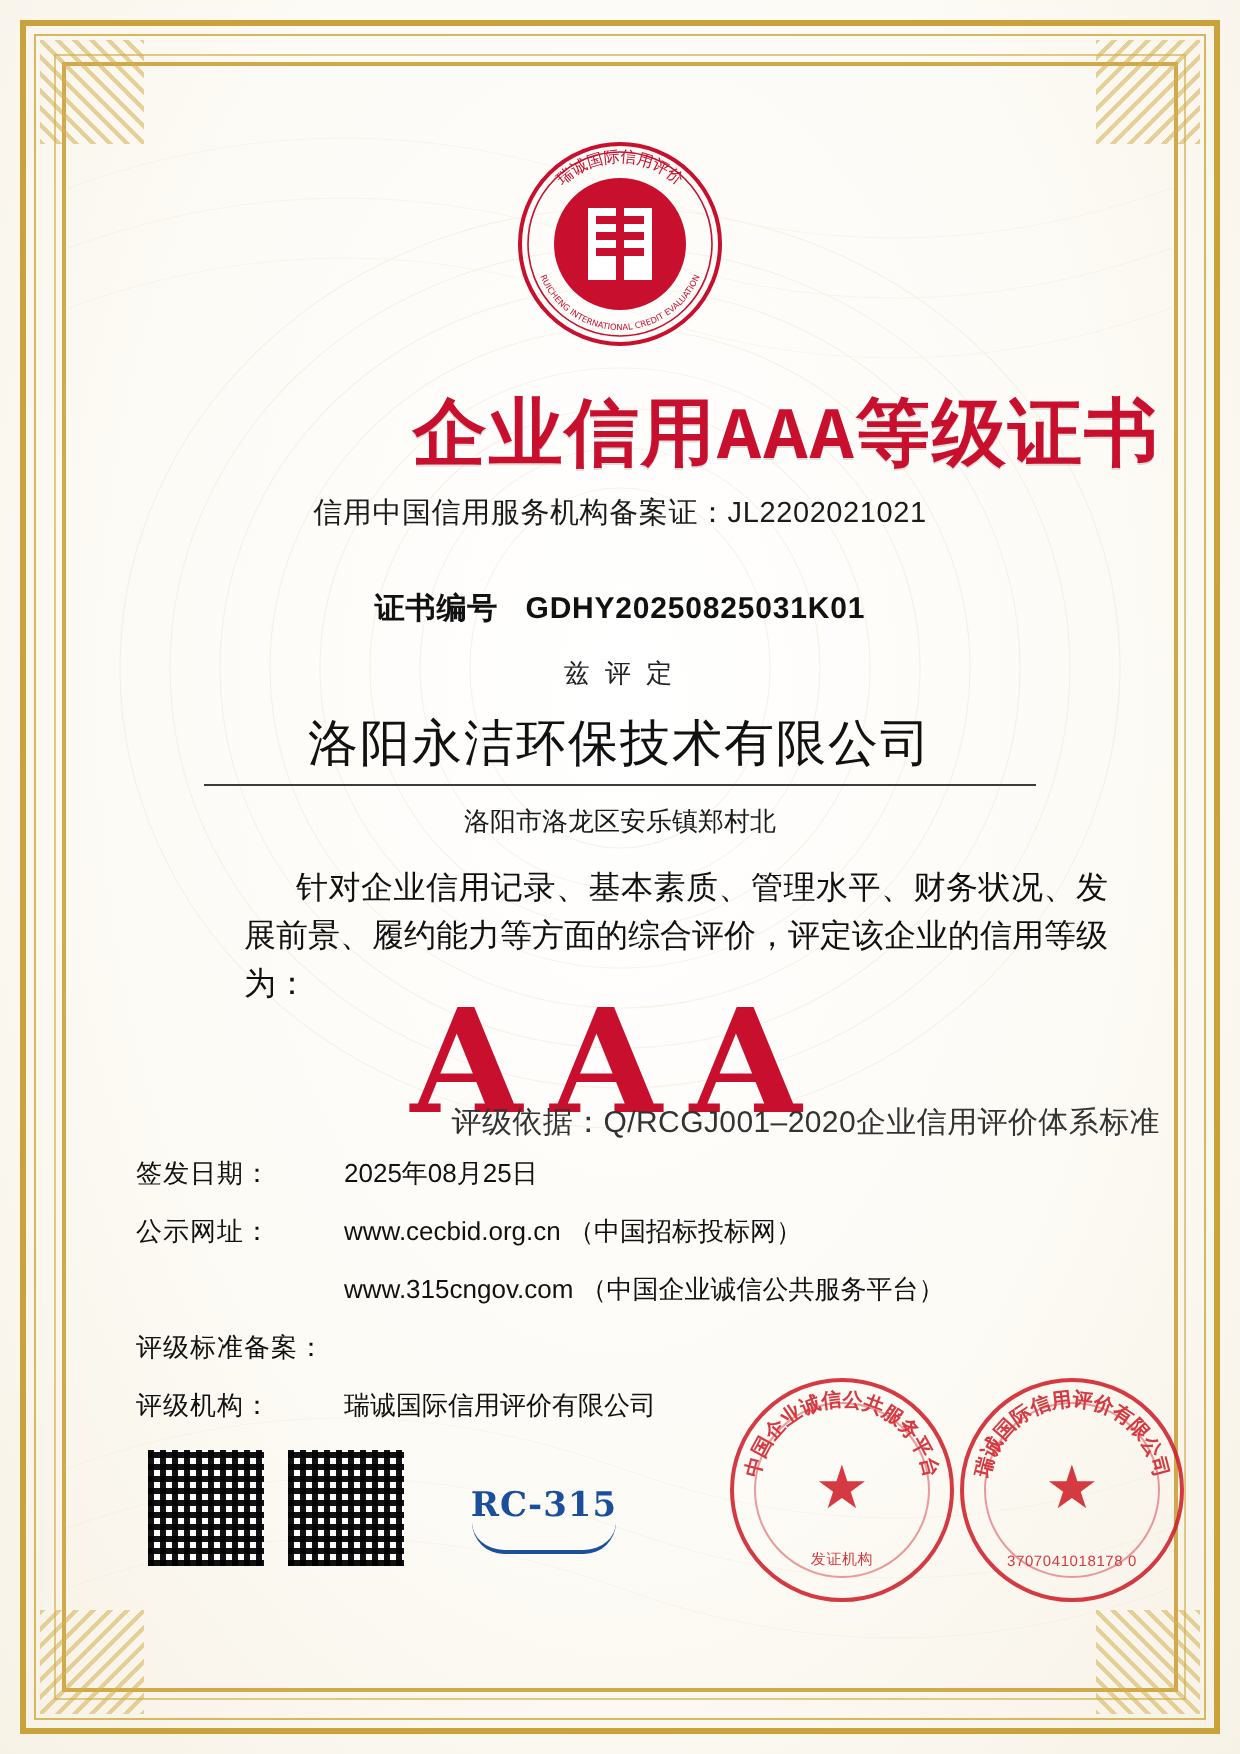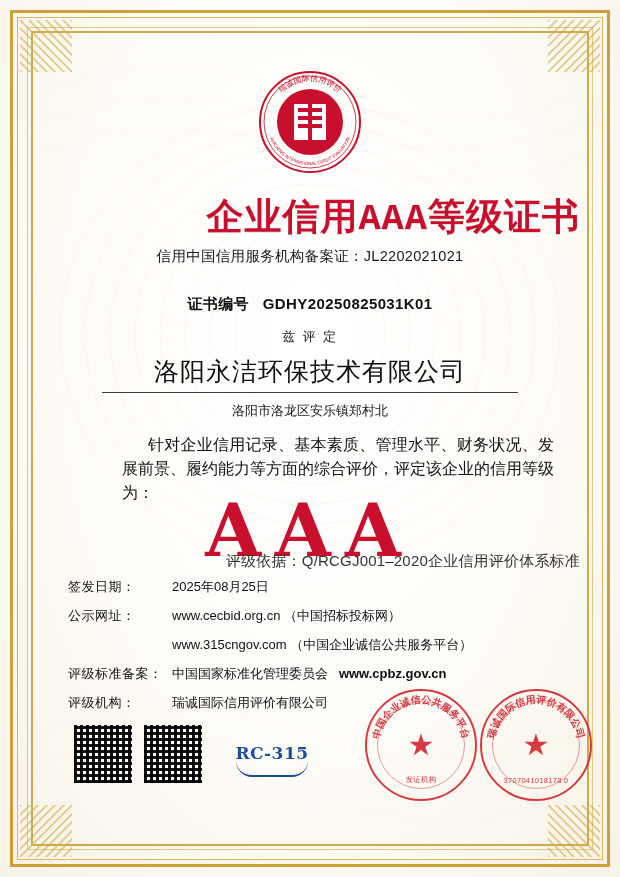--- a/index.html
+++ b/index.html
@@ -318,25 +318,20 @@
       </div>
       <div class="field-row">
         <div class="field-label"></div>
         <div class="field-value">
           <span class="url">www.315cngov.com</span>
           <span class="paren">（中国企业诚信公共服务平台）</span>
         </div>
       </div>
       <div class="field-row">
         <div class="field-label" style="flex:0 0 104px;width:104px">评级标准备案：</div>
-        <div class="field-value">
-          <span>中国国家标准化管理委员会</span>
-          <span>&nbsp;</span>
-          <span class="url-b">www.cpbz.gov.cn</span>
-        </div>
       </div>
       <div class="field-row">
         <div class="field-label">评级机构：</div>
         <div class="field-value">瑞诚国际信用评价有限公司</div>
       </div>
     </div>
 
     <div class="qr one"></div>
     <div class="qr two"></div>
 

